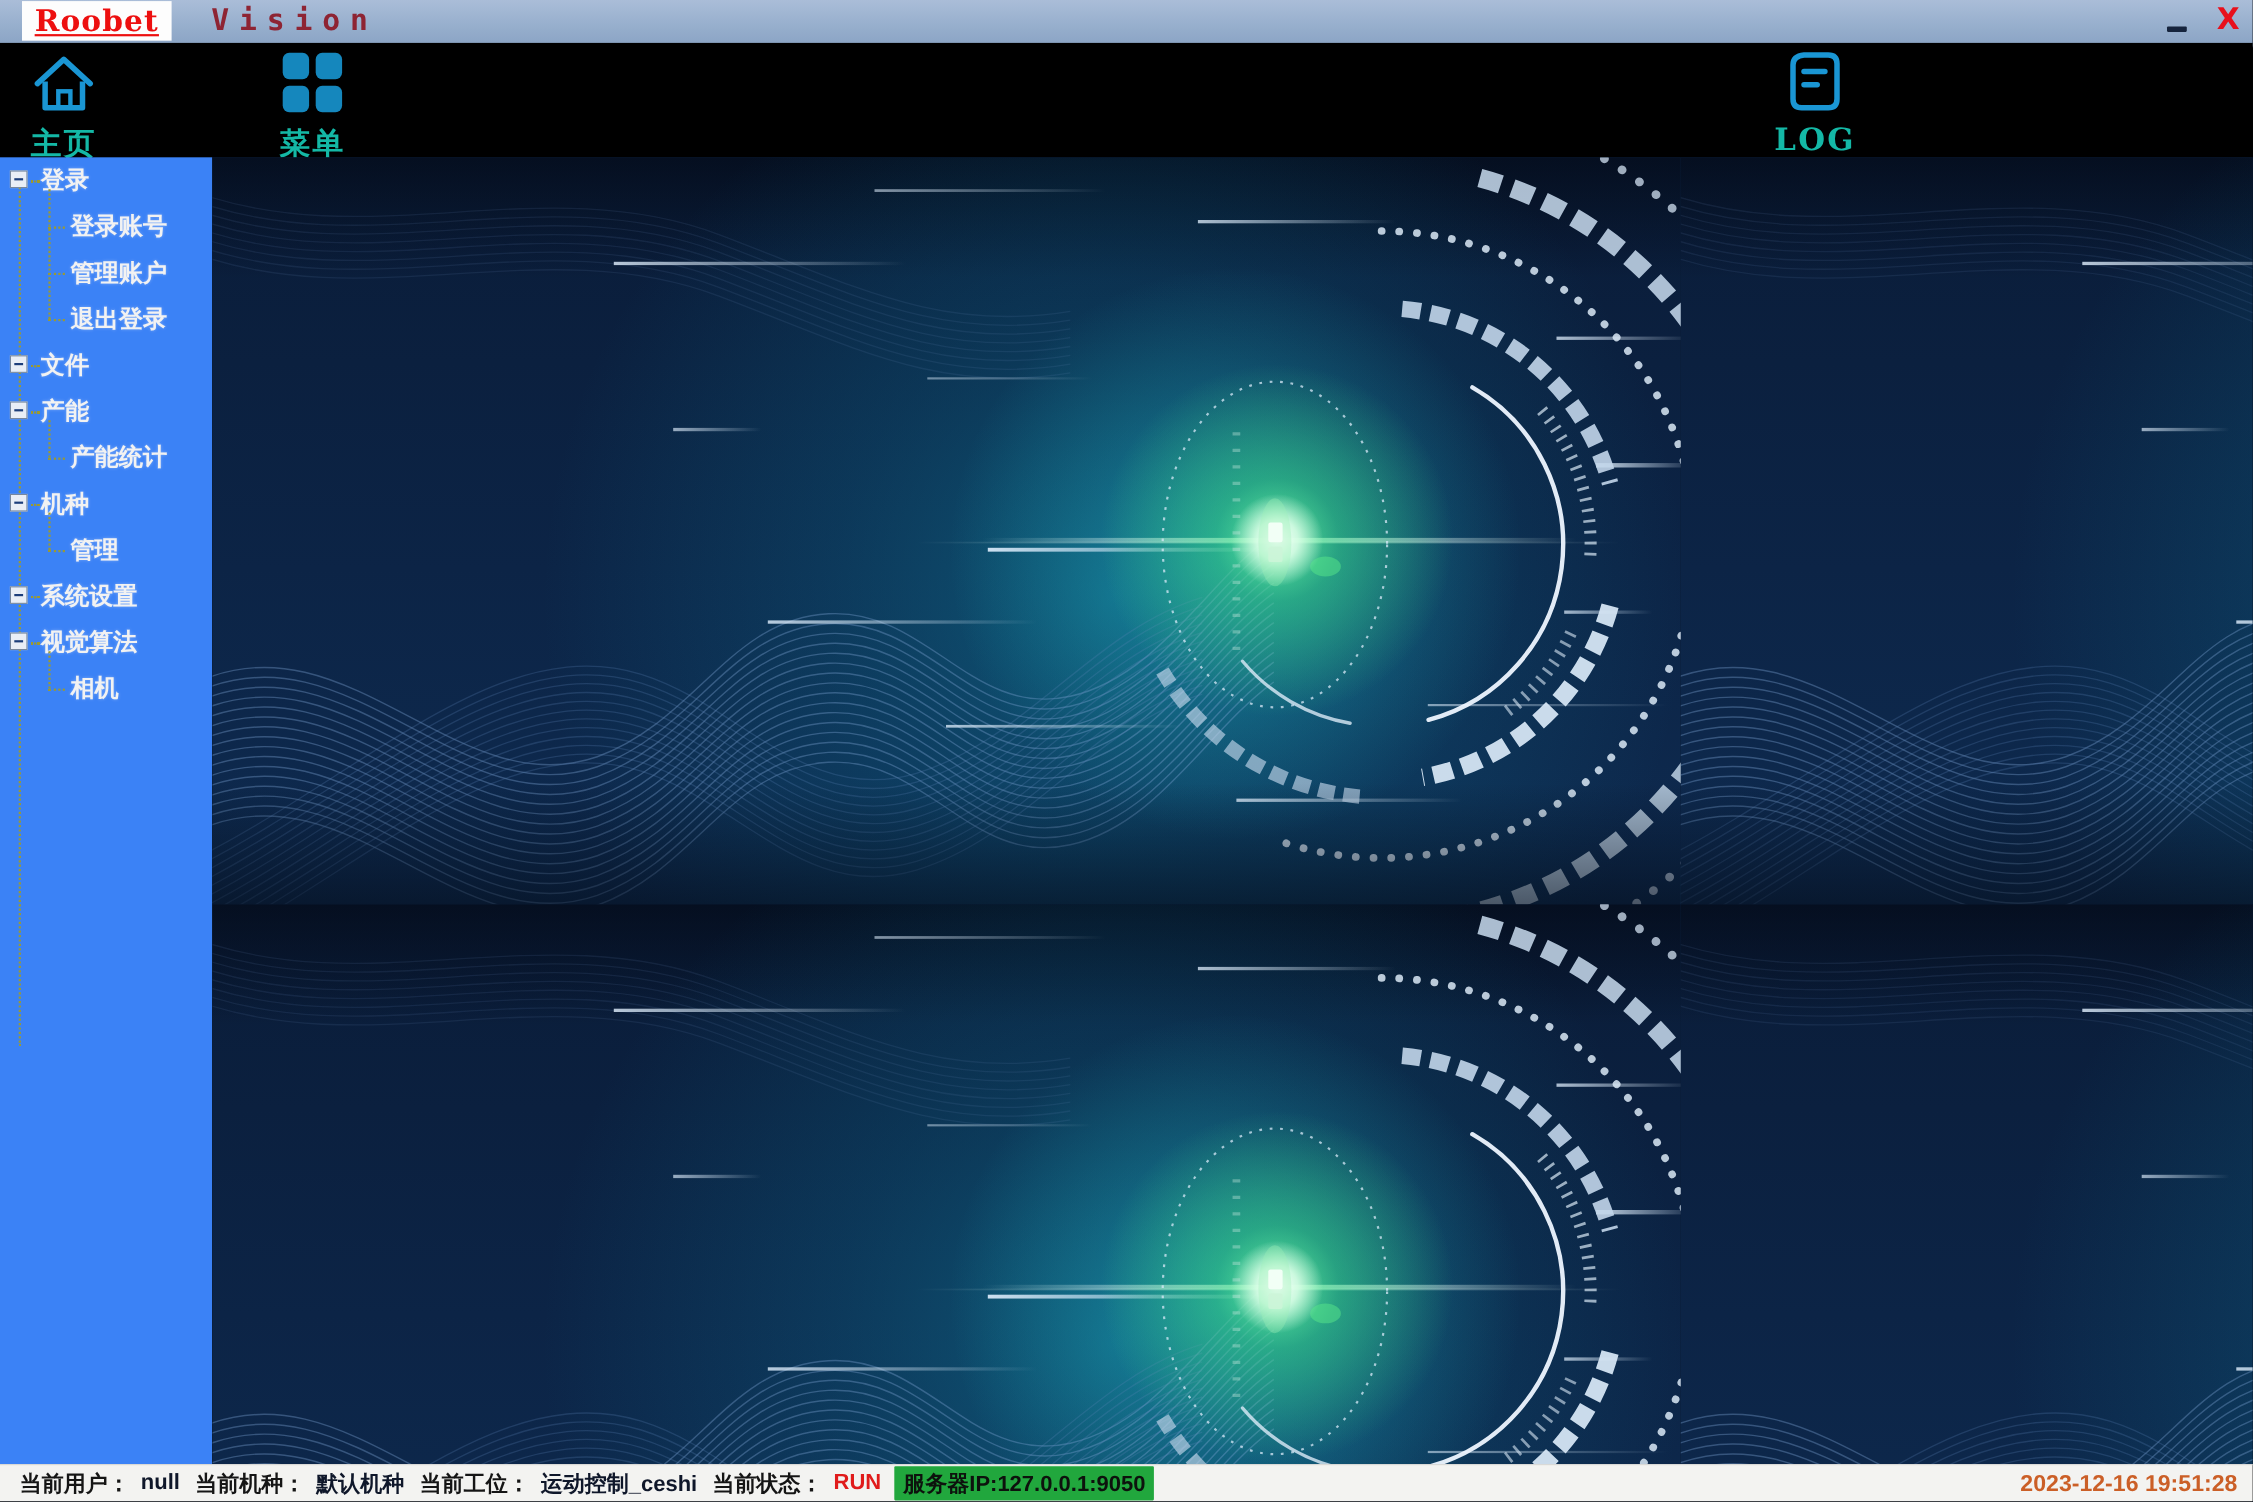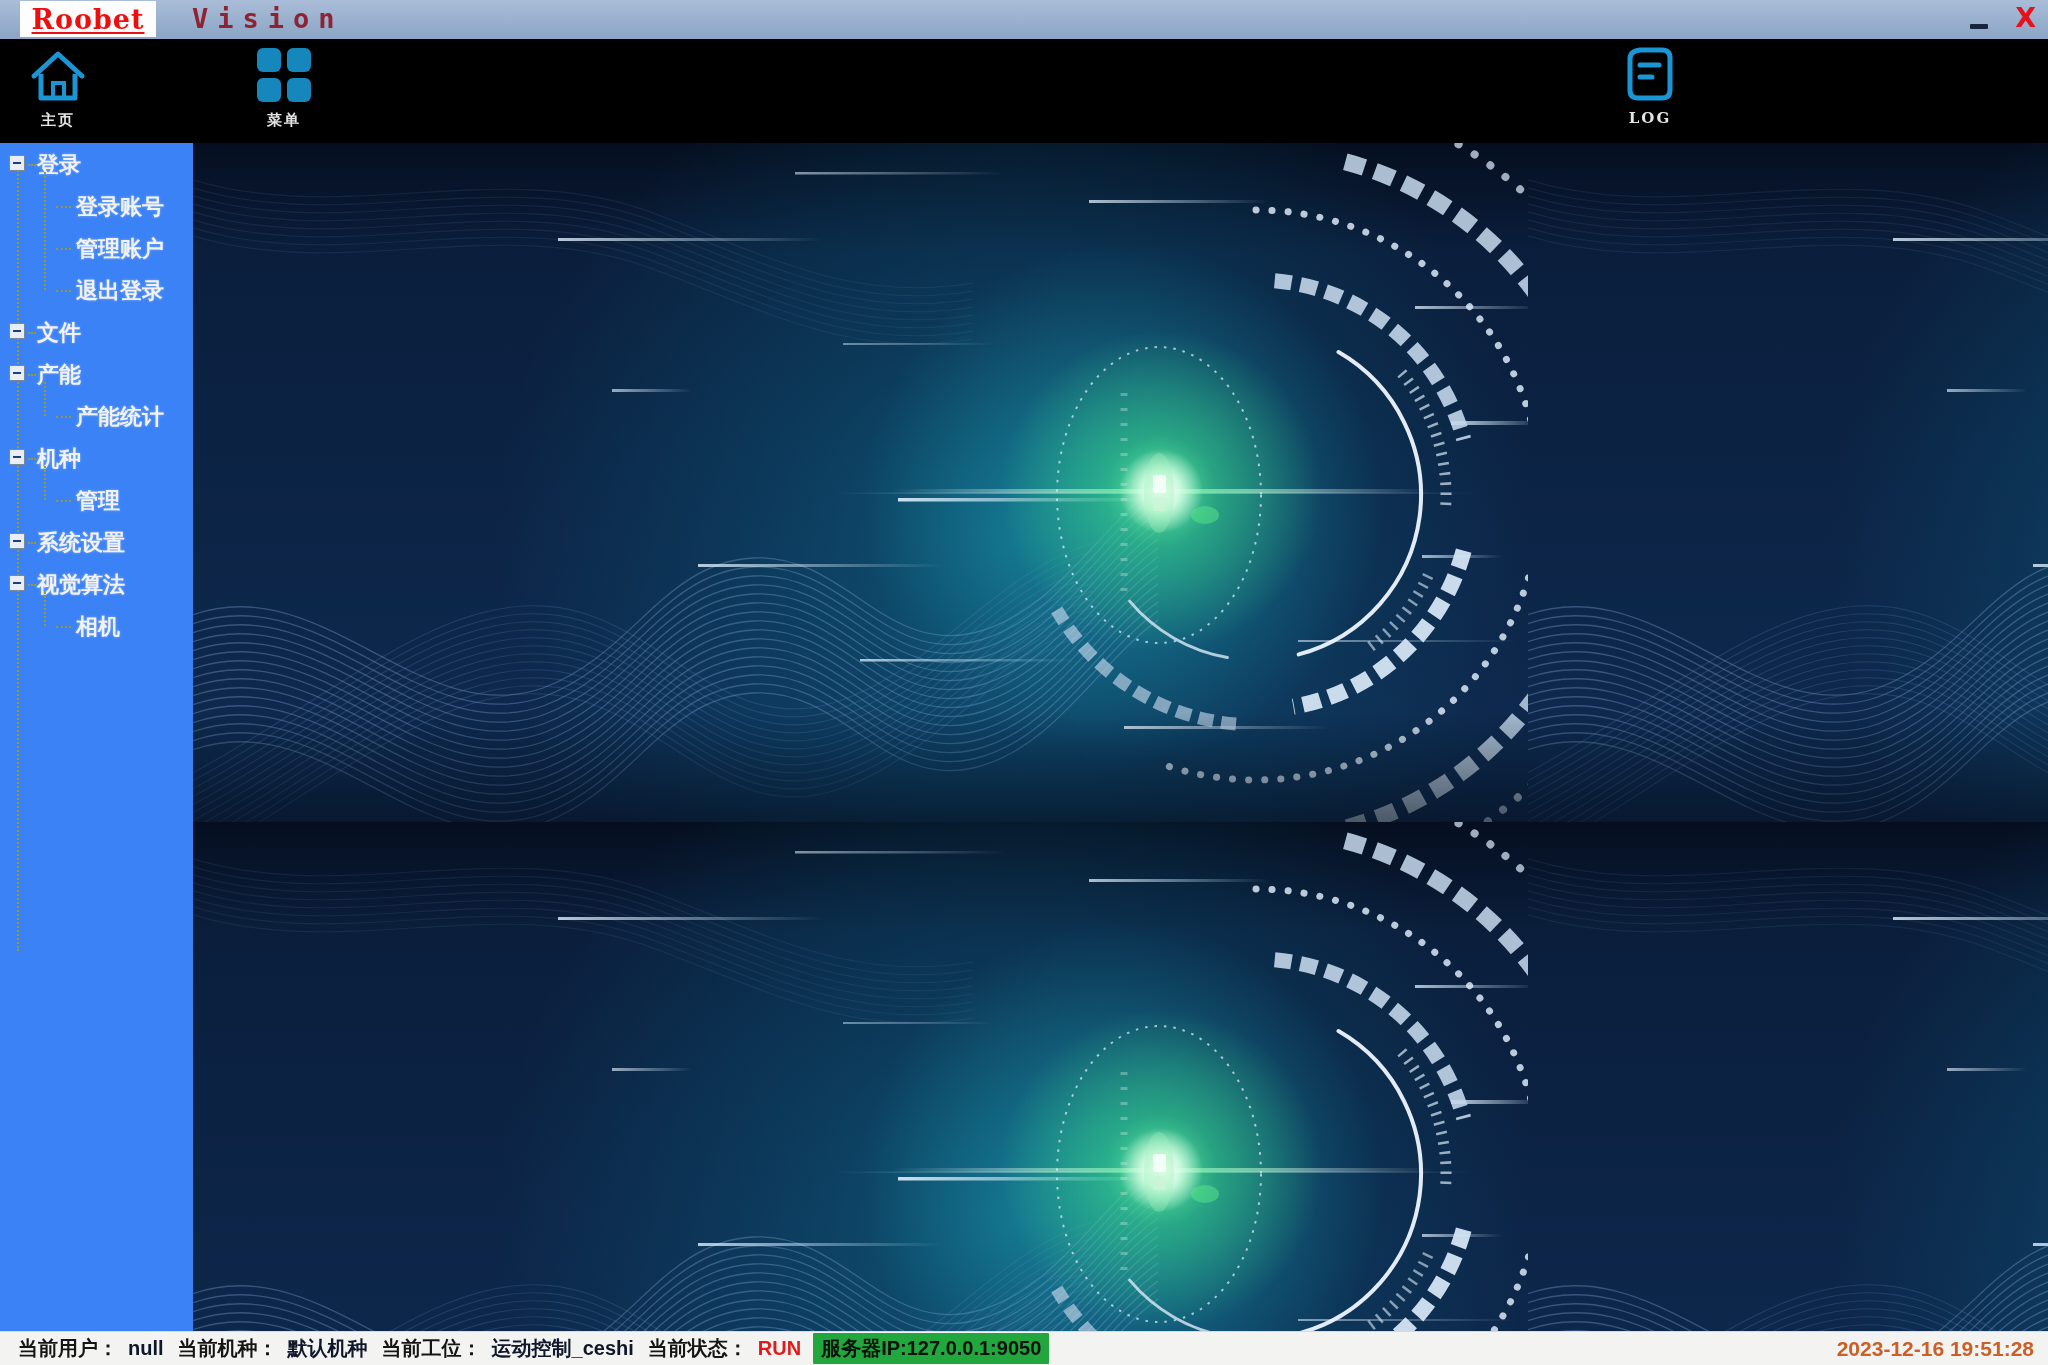--- a/index.html
+++ b/index.html
@@ -16,37 +16,37 @@
              letter-spacing:1px;text-decoration:underline;text-decoration-thickness:2px;text-underline-offset:3px;}
   #app-title{position:absolute;left:192px;top:3px;font-family:"DejaVu Sans Mono", monospace;
              font-weight:bold;font-size:27px;letter-spacing:9px;color:#8e2433;}
   #min-btn{position:absolute;right:60px;top:24px;width:18px;height:5px;background:#16243d;border-radius:1px;}
   #close-btn{position:absolute;right:12px;top:2px;font-weight:bold;font-size:27px;color:#e8101c;
              font-family:"DejaVu Sans", sans-serif;}
 
   
   #toolbar{position:absolute;left:0;top:39px;width:2048px;height:104px;background:#000;}
   .tool-btn{position:absolute;top:8px;width:88px;text-align:center;cursor:pointer;}
-  .tool-label{margin-top:4px;color:#e5e5e5;font-family:"DejaVu Serif", serif;font-weight:600;
-              font-size:15px;letter-spacing:2px;}
+  .tool-label{margin-top:4px;color:#14b8a6;font-family:"DejaVu Serif", serif;font-weight:600;
+              font-size:28px;letter-spacing:2px;}
   #btn-home{left:14px;} #btn-menu{left:240px;} #btn-log{left:1606px;}
 
   
   #sidebar{position:absolute;left:0;top:143px;width:193px;height:1188px;background:#3b82f6;overflow:hidden;}
   #tree{position:relative;width:100%;height:100%;}
   #tree-trunk{position:absolute;left:17px;top:20px;height:788px;border-left:2px dotted #9a9a33;}
   .t-row{position:relative;height:42px;line-height:42px;white-space:nowrap;}
   .t-label{color:#f2f2f2;font-family:"DejaVu Serif", serif;font-weight:600;font-size:22px;
            text-shadow:0 0 3px rgba(220,230,255,.45);}
   .t-row.root{padding-left:37px;}
   .t-row.root::after{content:'';position:absolute;left:28px;top:50%;width:8px;border-top:2px dotted #9a9a33;}
   .expander{position:absolute;left:9px;top:12px;width:16px;height:16px;background:#e9eef6;
             border:1px solid #76879e;box-sizing:border-box;}
   .expander .minus{position:absolute;left:3px;top:6px;width:8px;height:2px;background:#1c3e7a;}
-  .t-children{position:relative;padding-left:12px;}
+  .t-children{position:relative;}
   .t-children::before{content:'';position:absolute;left:44px;top:-13px;bottom:21px;border-left:2px dotted #9a9a33;}
   .t-row.child{padding-left:64px;}
   .t-row.child::before{content:'';position:absolute;left:44px;top:50%;width:15px;border-top:2px dotted #9a9a33;}
 
   
   #main{position:absolute;left:193px;top:143px;width:1855px;height:1188px;overflow:hidden;background:#081a33;}
   .tile{position:absolute;width:1335px;height:679px;display:block;}
   #tile-1{left:0;top:0;} #tile-2{left:1335px;top:0;} #tile-3{left:0;top:679px;} #tile-4{left:1335px;top:679px;}
 
   

